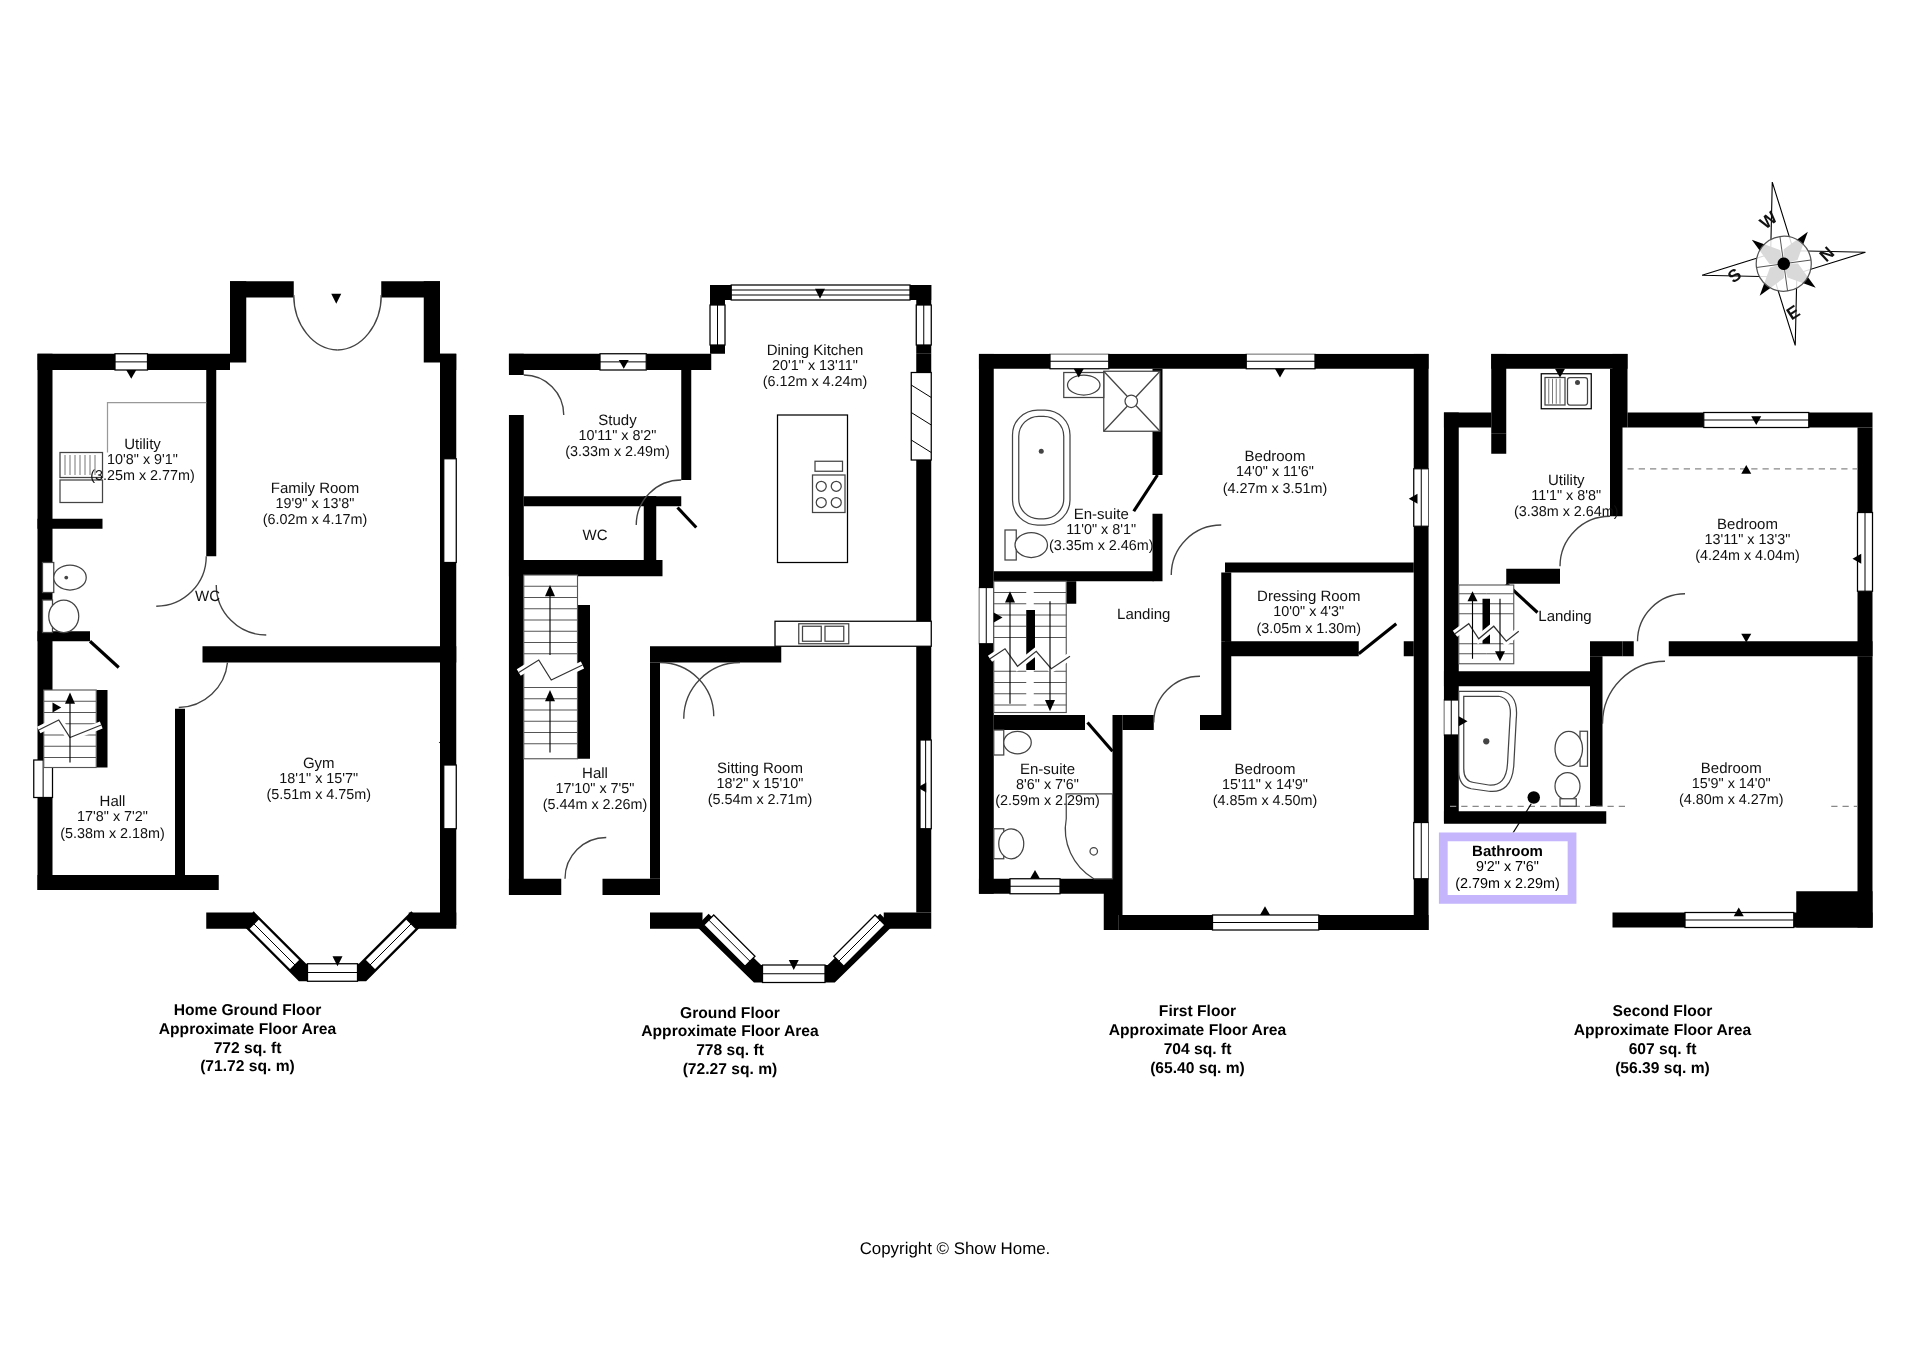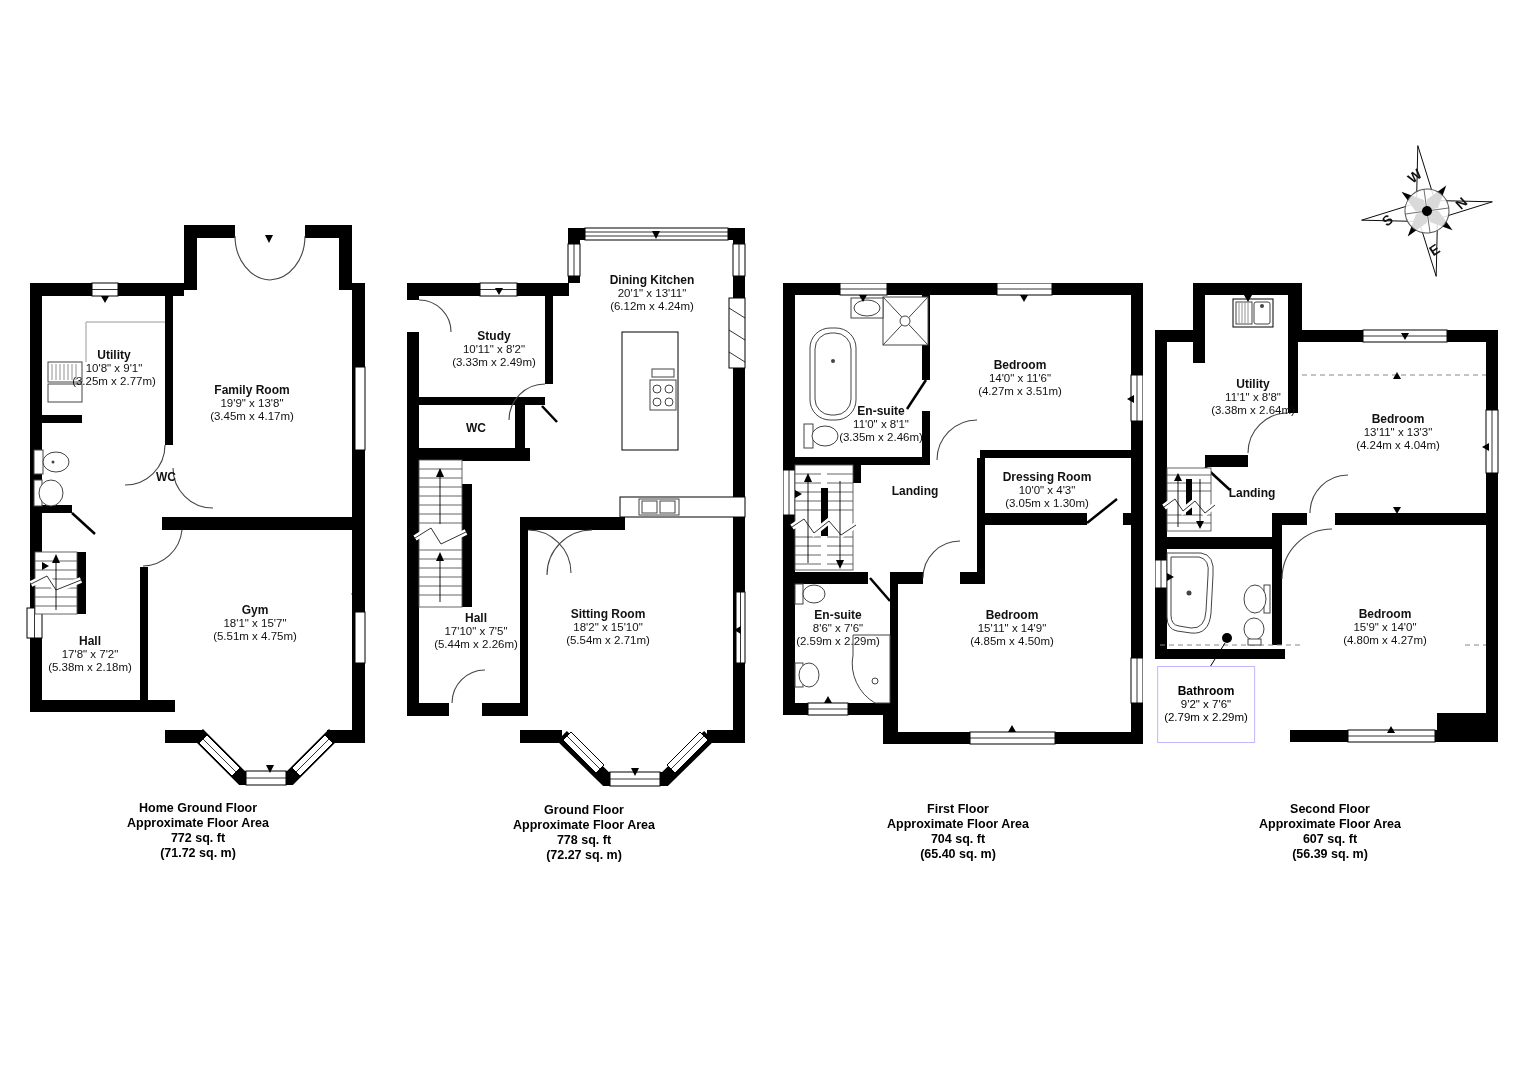--- a/index.html
+++ b/index.html
@@ -1,26 +1,26 @@
 <!DOCTYPE html>
 <html><head>
 <meta charset="utf-8">
 <style>
   html,body{margin:0;padding:0;background:#fff;}
   #canvas{position:relative;width:1528px;height:1080px;background:#fff;overflow:hidden;
           font-family:"Liberation Sans",sans-serif;color:#000;}
   svg.plan{position:absolute;}
   .room-label{position:absolute;transform:translateX(-50%);text-align:center;
               font-size:11.5px;line-height:13px;white-space:nowrap;color:#111;}
-  .room-label .rn{font-weight:bold;font-size:12px;}
+  .room-label .rn{font-weight:normal;font-size:12px;}
   .floor-label{position:absolute;transform:translateX(-50%);text-align:center;
                font-weight:bold;font-size:12.5px;line-height:15px;white-space:nowrap;}
   .bathroom-box{position:absolute;transform:translateX(-50%);text-align:center;
-                font-size:11.5px;line-height:13px;white-space:nowrap;border:1px solid #c4b5fd;
-                background:#fff;padding:18px 6px;}
+                font-size:11.5px;line-height:13px;white-space:nowrap;border:7px solid #c4b5fd;
+                background:#fff;padding:2px 6px;}
   .bathroom-box .rn{font-weight:bold;font-size:12px;}
   .footer-line{position:absolute;left:0;right:0;text-align:center;}
   .f1{top:941px;font-weight:bold;font-size:22px;}
   .f2{top:969px;font-size:14px;}
   .f3{top:991px;font-size:13.5px;}
 </style>
 </head>
 <body>
 
 <div id="canvas">
@@ -409,21 +409,21 @@
 </svg>
 
 <div class="room-label" style="left:114px;top:349px">
   <div class="rn">Utility</div>
   <div>10'8" x 9'1"</div>
   <div>(3.25m x 2.77m)</div>
 </div>
 <div class="room-label" style="left:252px;top:384px">
   <div class="rn">Family Room</div>
   <div>19'9" x 13'8"</div>
-  <div>(3.45m x 4.17m)</div>
+  <div>(6.02m x 4.17m)</div>
 </div>
 <div class="room-label" style="left:166px;top:471px">
   <div class="rn">WC</div>
 </div>
 <div class="room-label" style="left:255px;top:604px">
   <div class="rn">Gym</div>
   <div>18'1" x 15'7"</div>
   <div>(5.51m x 4.75m)</div>
 </div>
 <div class="room-label" style="left:90px;top:635px">
@@ -527,14 +527,15 @@
   <div>704 sq. ft</div>
   <div>(65.40 sq. m)</div>
 </div>
 <div class="floor-label" style="left:1330px;top:802px">
   <div>Second Floor</div>
   <div>Approximate Floor Area</div>
   <div>607 sq. ft</div>
   <div>(56.39 sq. m)</div>
 </div>
 
+<div class="footer-line f3">Copyright © Show Home.</div>
 
 </div>
 
 </body></html>

